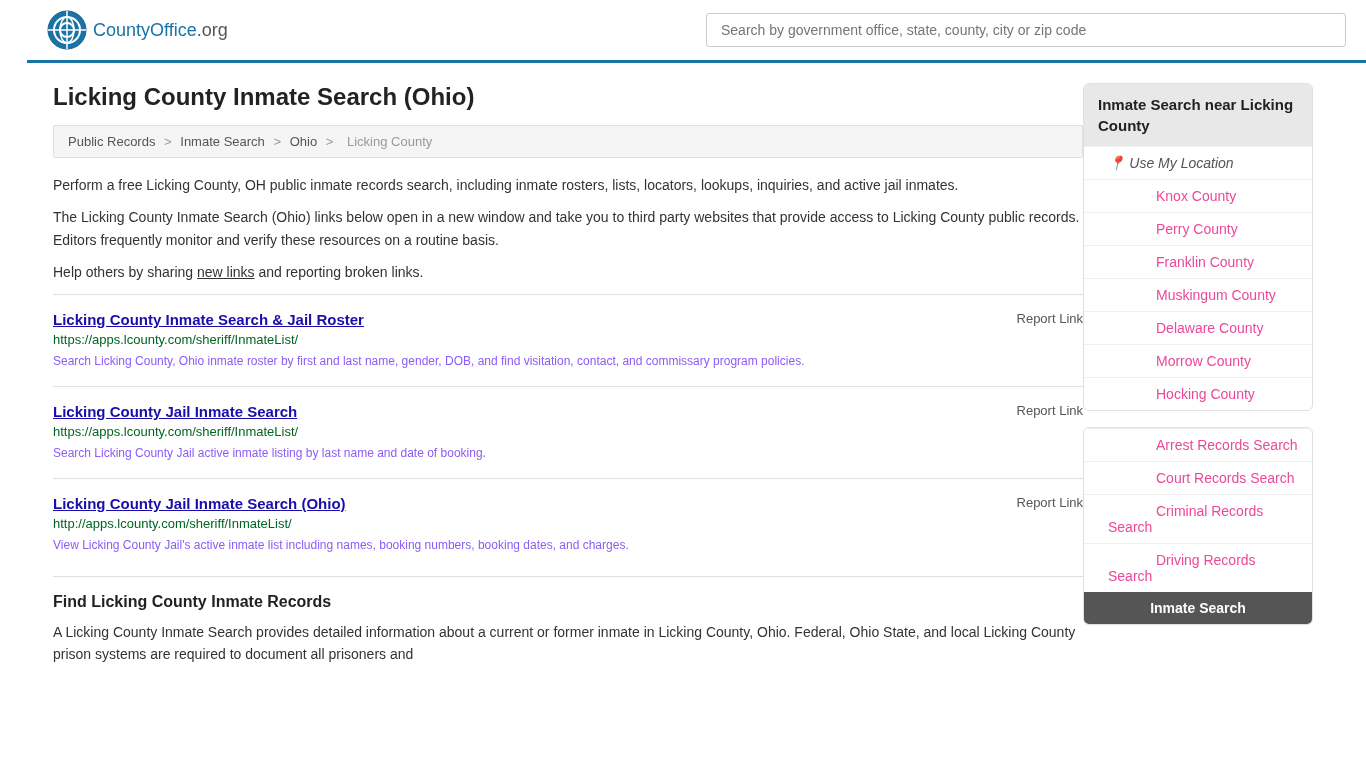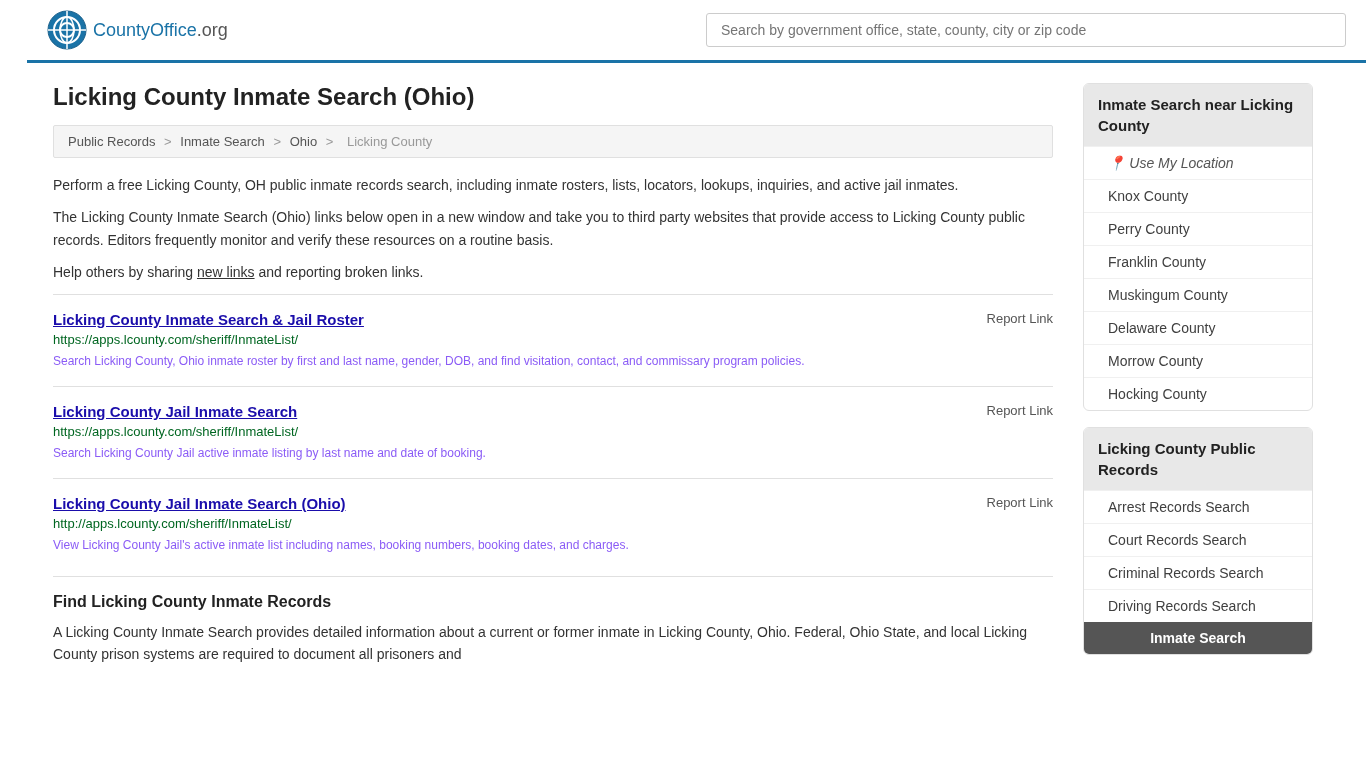--- a/index.html
+++ b/index.html
@@ -47,21 +47,20 @@
       color: #999;
       outline: none;
     }
 
     
     #main-layout {
       display: flex;
       max-width: 1300px;
       margin: 0 auto;
       padding: 20px 20px;
-      gap: 30px;
     }
 
     
     #content {
       flex: 1;
       min-width: 0;
     }
     #page-title {
       font-size: 24px;
       font-weight: bold;
@@ -160,22 +159,23 @@
       font-weight: bold;
       color: #222;
       line-height: 1.4;
     }
     .sidebar-item {
       padding: 8px 14px 8px 24px;
       border-top: 1px solid #f0f0f0;
       font-size: 14px;
     }
     .sidebar-item a {
-      color: #404040;
+      color: #ec4899;
       text-decoration: none;
+      margin-left: 48px;
     }
     .sidebar-item-special {
       padding: 8px 14px 8px 24px;
       border-top: 1px solid #f0f0f0;
       font-size: 14px;
       color: #555;
       font-style: italic;
     }
     .sidebar-last-item {
       background: #555;
@@ -278,21 +278,20 @@
       <div class="sidebar-item"><a href="#">Knox County</a></div>
       <div class="sidebar-item"><a href="#">Perry County</a></div>
       <div class="sidebar-item"><a href="#">Franklin County</a></div>
       <div class="sidebar-item"><a href="#">Muskingum County</a></div>
       <div class="sidebar-item"><a href="#">Delaware County</a></div>
       <div class="sidebar-item"><a href="#">Morrow County</a></div>
       <div class="sidebar-item"><a href="#">Hocking County</a></div>
     </div>
 
     <div class="sidebar-section">
-      <div class="sidebar-section-header">Licking County Public Records</div>
       <div class="sidebar-item"><a href="#">Arrest Records Search</a></div>
       <div class="sidebar-item"><a href="#">Court Records Search</a></div>
       <div class="sidebar-item"><a href="#">Criminal Records Search</a></div>
       <div class="sidebar-item"><a href="#">Driving Records Search</a></div>
       <div class="sidebar-last-item">Inmate Search</div>
     </div>
 
   </div>
 
 </div>

